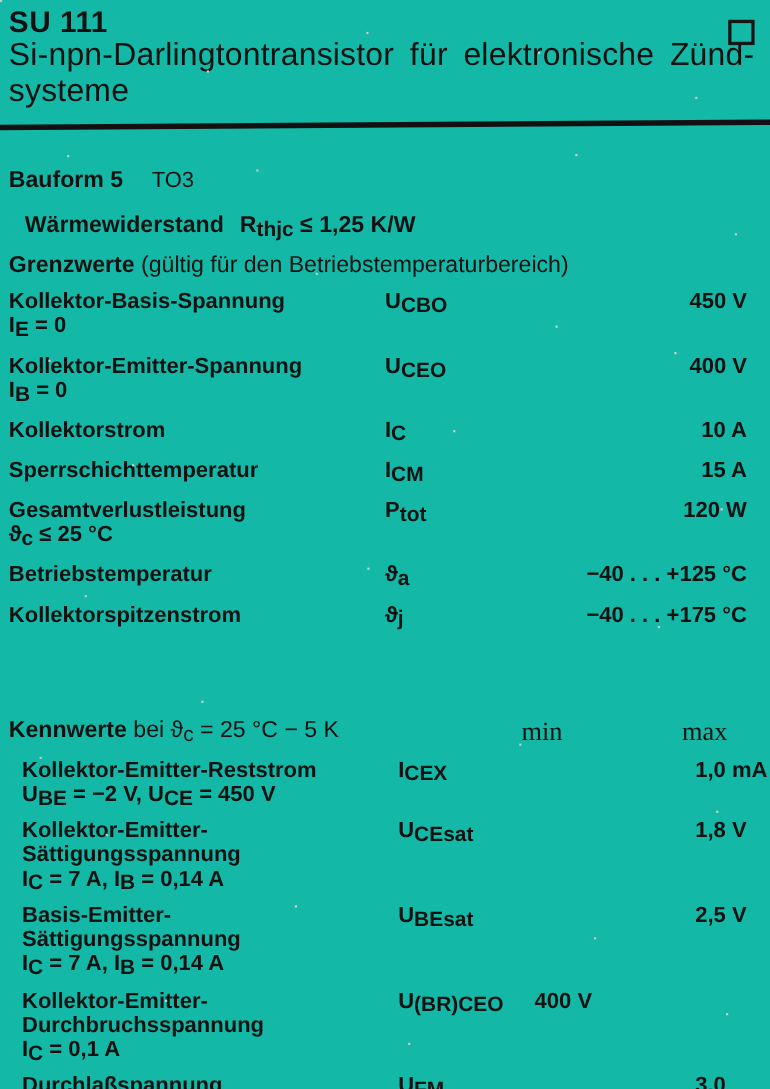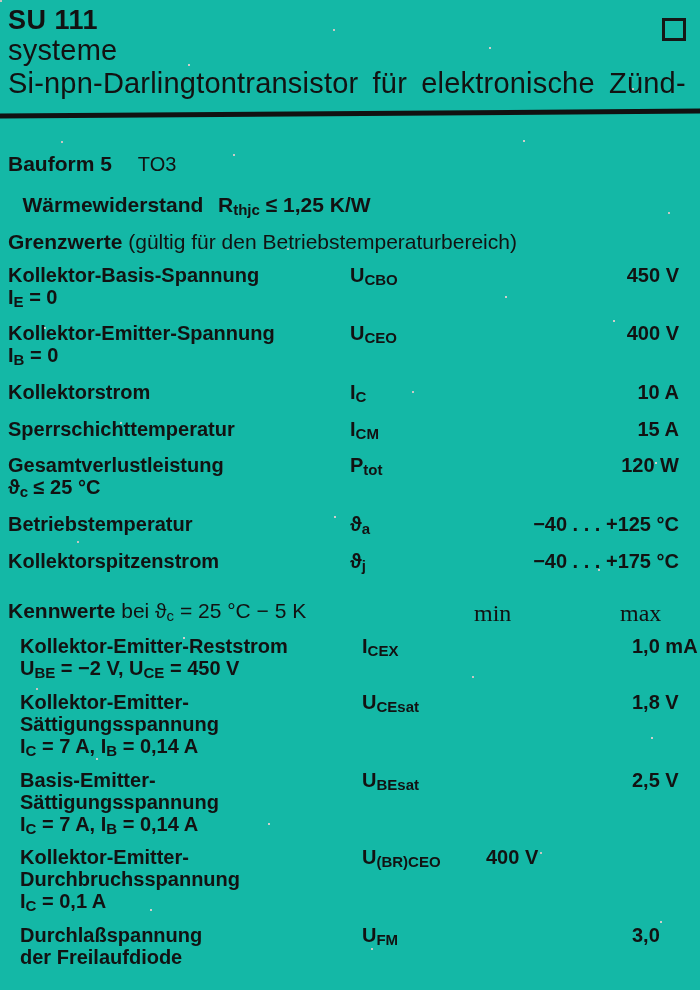--- a/index.html
+++ b/index.html
@@ -80,46 +80,46 @@
   }
   .lrow { grid-template-columns: 342px 124px 1fr; }
   .krow { grid-template-columns: 342px 124px 146px 1fr; margin-top: 7px; margin-left: 12px; }
   .lrow .value { text-align: right; padding-right: 21px; white-space: nowrap; }
   .krow .minv, .krow .maxv { white-space: nowrap; }
   .sym { white-space: nowrap; }
 
   .khead {
     display: grid;
     grid-template-columns: 466px 146px 1fr;
-    margin-top: 22px;
+    margin-top: 78px;
     font-size: 21px;
     line-height: 24px;
   }
   .khead .cond { font-weight: normal; }
   .khead .colh { font-weight: normal; font-size: 24px; padding-top: 2px; font-family: Liberation Serif, serif; }
   .krow-first { margin-top: 8px; }
 
   .sub {
-    font-size: 15px;
+    font-size: 19px;
     vertical-align: -0.18em;
     letter-spacing: 0;
   }
 </style>
 </head>
 <body>
 
 <div class="page">
 
   <div class="corner-square"></div>
 
   <div class="header">
     <div class="title">SU 111</div>
     <div class="subtitle">
+      <div>Si-npn-Darlingtontransistor für elektronische Zünd-</div>
       <div>systeme</div>
-      <div>Si-npn-Darlingtontransistor für elektronische Zünd-</div>
     </div>
   </div>
 
   <div class="rule"></div>
 
   <div class="content">
 
     <div class="bauform-row">
       <span class="bauform-label">Bauform 5</span><span class="bauform-value">TO3</span>
     </div>

